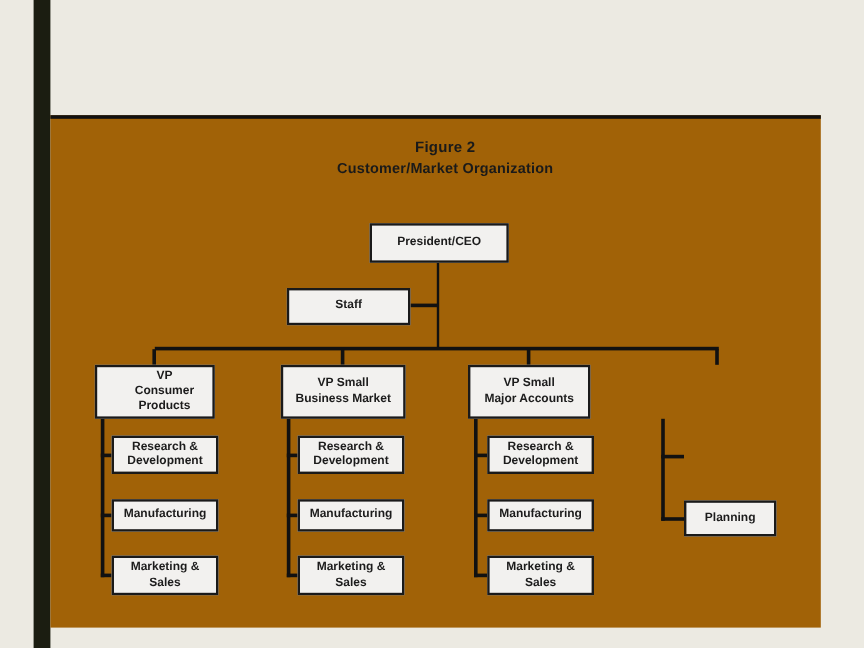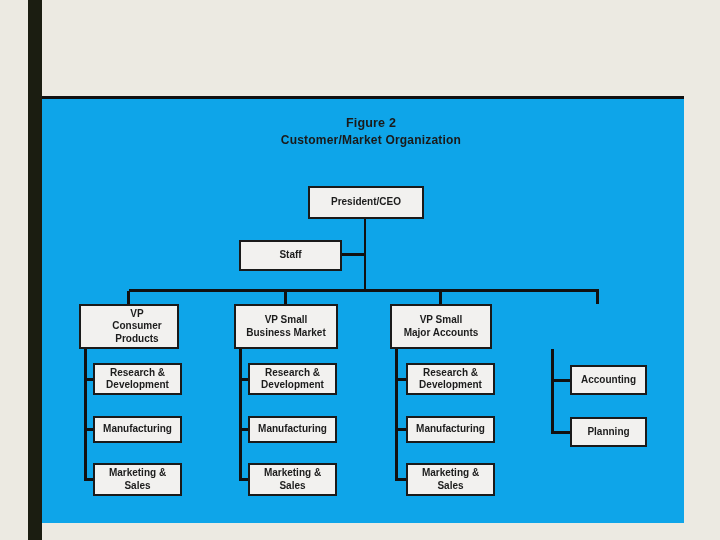--- a/index.html
+++ b/index.html
@@ -7,21 +7,21 @@
     width: 720px; height: 540px; position: relative; overflow: hidden;
     background: #ECEAE2;
     font-family: "Liberation Sans", sans-serif;
   }
   .left-bar {
     position: absolute; left: 28px; top: 0; width: 14px; height: 540px;
     background: #1B1D11;
   }
   .panel {
     position: absolute; left: 42px; top: 96px; width: 642px; height: 427px;
-    background: #0ea5e9; border-top: 3px solid #111111; box-sizing: border-box;
+    background: #a16207; border-top: 3px solid #111111; box-sizing: border-box;
   }
   .fig-title {
     position: absolute; left: 0; top: 17px; width: 100%; padding-left: 16px;
     box-sizing: border-box; text-align: center;
     font-size: 12.5px; font-weight: bold; color: #1A1A1A; letter-spacing: 0.2px;
   }
   .fig-subtitle {
     position: absolute; left: 0; top: 34px; width: 100%; padding-left: 16px;
     box-sizing: border-box; text-align: center;
     font-size: 12px; font-weight: bold; color: #1A1A1A; letter-spacing: 0.2px;
@@ -94,16 +94,15 @@
   <div class="obox" style="left:206px; top:317px; width:89px; height:27px;">Manufacturing</div>
   <div class="obox" style="left:206px; top:364px; width:89px; height:33px;">Marketing &amp;
 Sales</div>
 
   <div class="obox" style="left:364px; top:264px; width:89px; height:32px;">Research &amp;
 Development</div>
   <div class="obox" style="left:364px; top:317px; width:89px; height:27px;">Manufacturing</div>
   <div class="obox" style="left:364px; top:364px; width:89px; height:33px;">Marketing &amp;
 Sales</div>
 
-  <div class="obox" style="left:528px; top:266px; width:77px; height:30px;">Accounting</div>
   <div class="obox" style="left:528px; top:318px; width:77px; height:30px;">Planning</div>
 
 </div>
 
 </body></html>

